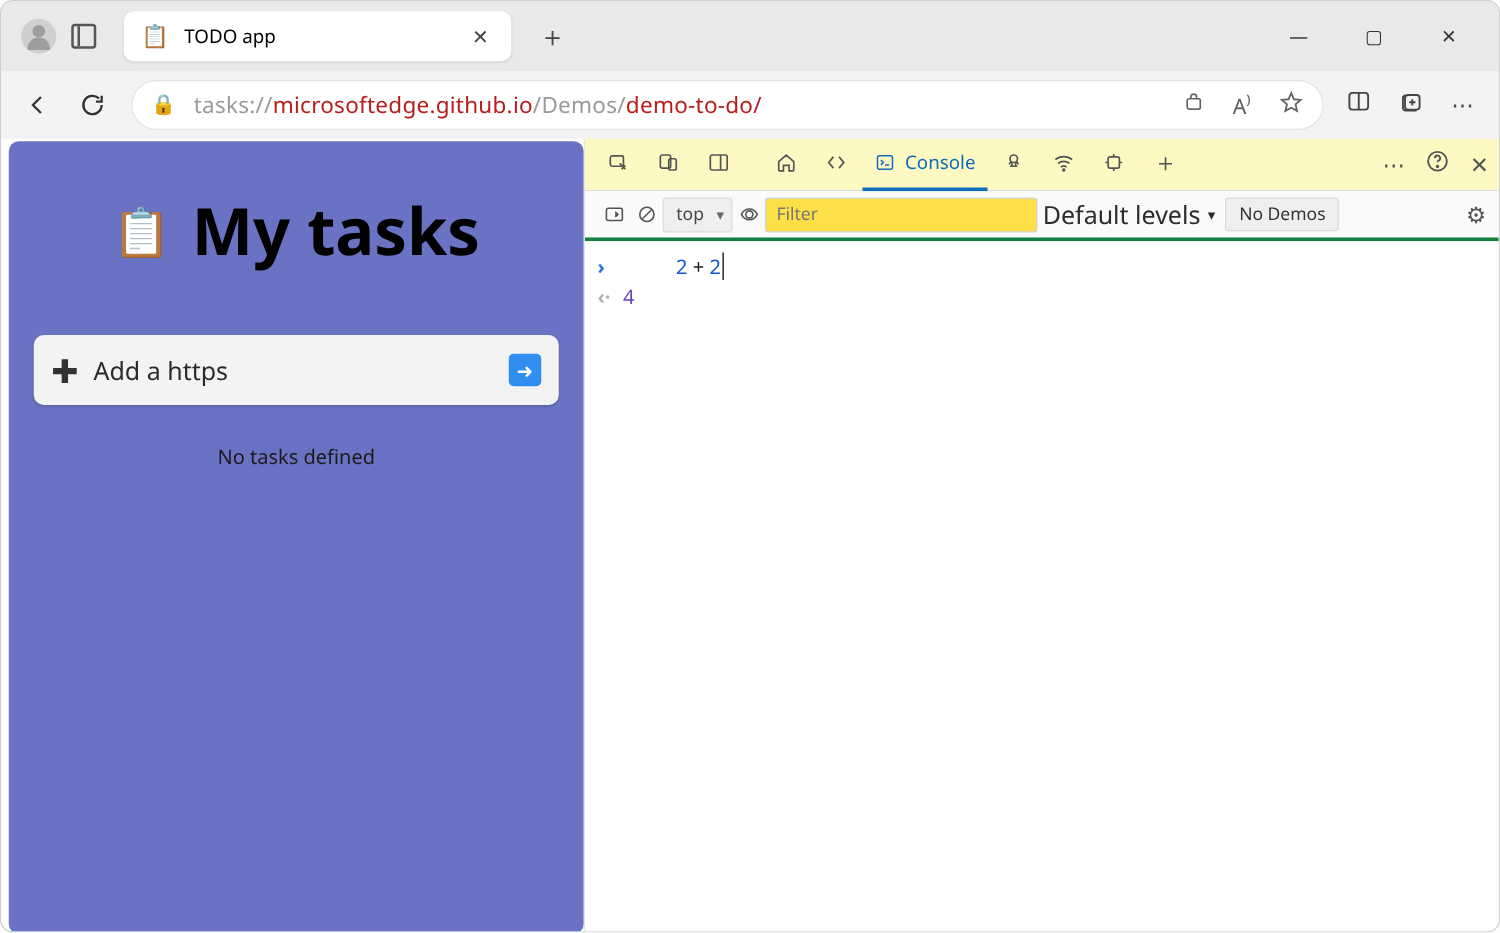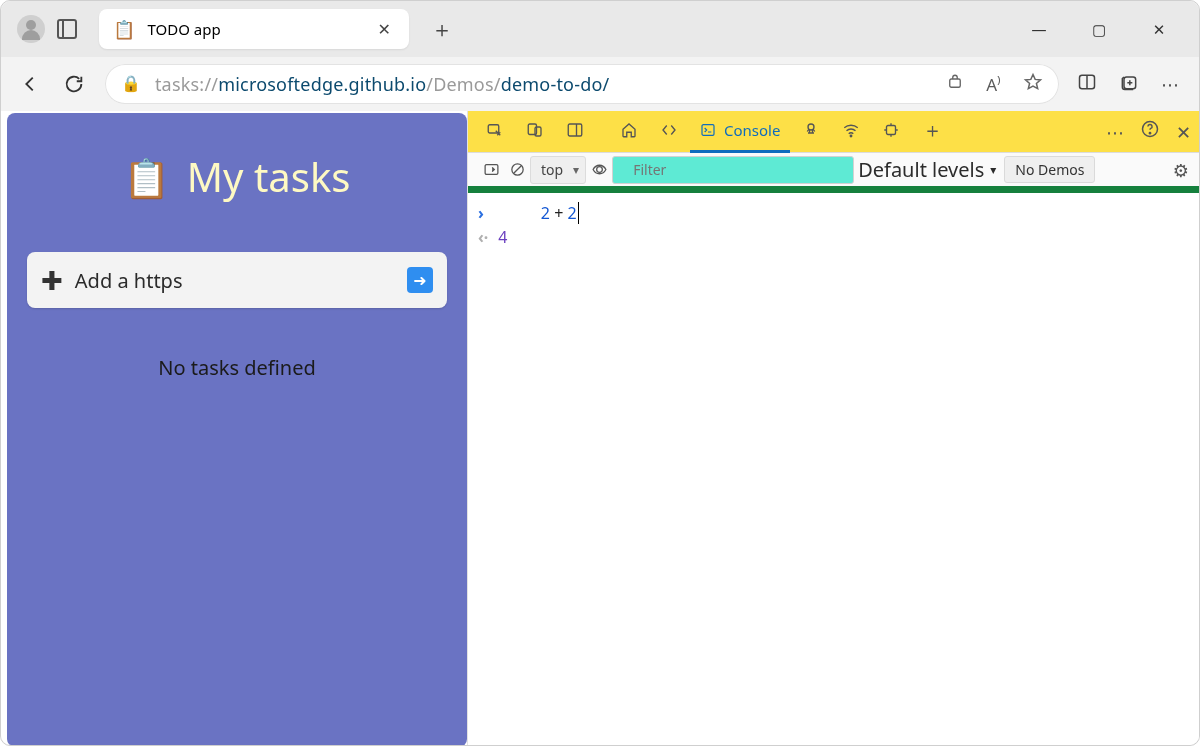--- a/index.html
+++ b/index.html
@@ -48,87 +48,87 @@
   .nav-btn { width:26px; height:26px; display:flex; align-items:center; justify-content:center; color:#333; cursor:pointer; }
   .nav-back svg, .nav-refresh svg { width:22px; height:22px; }
 
   .omnibox {
     flex:1; height:40px; background:#fff; border-radius:20px;
     display:flex; align-items:center; padding:0 16px; gap:14px;
     box-shadow: inset 0 0 0 1px #e3e3e3;
   }
   .lock-icon { color:#6b6b6b; font-size:16px; position:relative; top:-1px; }
   .url { font-size:18px; color:#9a9a9a; letter-spacing:.2px; }
-  .url .seg-dark { color:#0c4a6e; }
+  .url .seg-dark { color:#b91c1c; }
 
   .omni-actions { margin-left:auto; display:flex; gap:22px; align-items:center; color:#5c5c5c; }
   .omni-actions span, .toolbar-right span { cursor:pointer; }
 
   .toolbar-right { display:flex; gap:22px; align-items:center; color:#4a4a4a; font-size:18px; padding-right:4px; }
 
   
   .content { flex:1; display:flex; background:#fff; border-bottom-left-radius:10px; border-bottom-right-radius:10px; overflow:hidden; }
 
   
   .page {
     width:460px; height:100%; margin:2px 0 4px 6px;
     background:#6a73c3; border-radius:8px;
     display:flex; flex-direction:column; align-items:center;
   }
   .page-heading { display:flex; align-items:center; gap:16px; margin-top:36px; }
   .page-heading .clipboard { font-size:38px; }
-  .page-heading h1 { font-size:40px; font-weight:400; color:#fef9c3; }
+  .page-heading h1 { font-size:52px; font-weight:700; color:#000000; }
 
   .add-task {
     margin-top:48px; width:420px; height:56px;
     background:#f3f3f3; border-radius:8px;
     display:flex; align-items:center; gap:12px; padding:0 14px;
     box-shadow: 0 1px 2px rgba(0,0,0,.15);
   }
   .add-task .plus { font-size:26px; color:#333; }
   .add-task .label { font-size:20px; color:#2b2b2b; }
   .add-task .go {
     margin-left:auto; width:26px; height:26px; background:#2f8ef0;
     border-radius:4px; color:#fff; display:flex; align-items:center; justify-content:center;
     font-size:16px;
   }
-  .no-tasks { margin-top:46px; font-size:20px; color:#1b1b1b; }
+  .no-tasks { margin-top:30px; font-size:16px; color:#1b1b1b; }
 
   
   .devtools { flex:1; display:flex; flex-direction:column; border-left:1px solid #e2e2e2; }
   .dt-tabs {
     height:42px; display:flex; align-items:center; gap:2px;
-    padding:0 8px; border-bottom:1px solid #dcdcdc; background:#fde047;
+    padding:0 8px; border-bottom:1px solid #dcdcdc; background:#fef9c3;
   }
   .dt-tab, .dt-ico {
     height:42px; display:flex; align-items:center; justify-content:center;
     padding:0 10px; color:#555; cursor:pointer; border-bottom:3px solid transparent;
     font-size:15px;
   }
   .dt-ico svg { width:18px; height:18px; }
   .dt-tab.active { color:#0f6cbd; border-bottom-color:#0f6cbd; }
   .dt-tab .glyph { margin-right:8px; display:inline-flex; }
   .dt-tab .glyph svg { width:16px; height:16px; }
   .dt-right { margin-left:auto; display:flex; align-items:center; gap:16px; color:#555; }
   .dt-right span { cursor:pointer; font-size:18px; }
 
   .dt-toolbar {
     height:40px; display:flex; align-items:center; 
-    padding:0 10px; border-bottom:7px solid #15803d; background:#fafafa;
+    padding:0 10px; border-bottom:3px solid #15803d; background:#fafafa;
   }
   .tbtn { width:26px; height:26px; display:flex; align-items:center; justify-content:center; color:#555; cursor:pointer; border-radius:4px; }
   .tbtn svg { width:17px; height:17px; }
   .ctx-select {
     height:28px; padding:0 22px 0 10px; background:#efefef; border:1px solid #dcdcdc;
     border-radius:3px; color:#444; font-size:14px; position:relative; display:flex; align-items:center;
   }
   .ctx-select::after { content:"▾"; position:absolute; right:6px; font-size:12px; color:#666; }
   .filter-input {
     flex:0 0 168px; height:28px; border:1px solid #d2d2d2; border-radius:3px;
-    padding:0 20px; font-size:14px; color:#555; background:#5eead4;
+    padding:0 8px; font-size:14px; color:#555; background:#fde047;
   }
   .levels { margin-left:4px; font-size:20px; color:#2c2c2c; display:flex; align-items:center; gap:6px; cursor:pointer; }
   .levels::after { content:"▾"; font-size:12px; }
   .issues-chip {
     margin-left:8px; background:#efefef; border:1px solid #dadada; border-radius:3px;
     padding:3px 10px; font-size:14px; color:#333;
   }
   .gear { margin-left:auto; cursor:pointer; color:#555; font-size:18px; }
 
   .console-body { flex:1; background:#fff; padding:8px 10px; font-family: Consolas, "Courier New", monospace; font-size:16px; }

